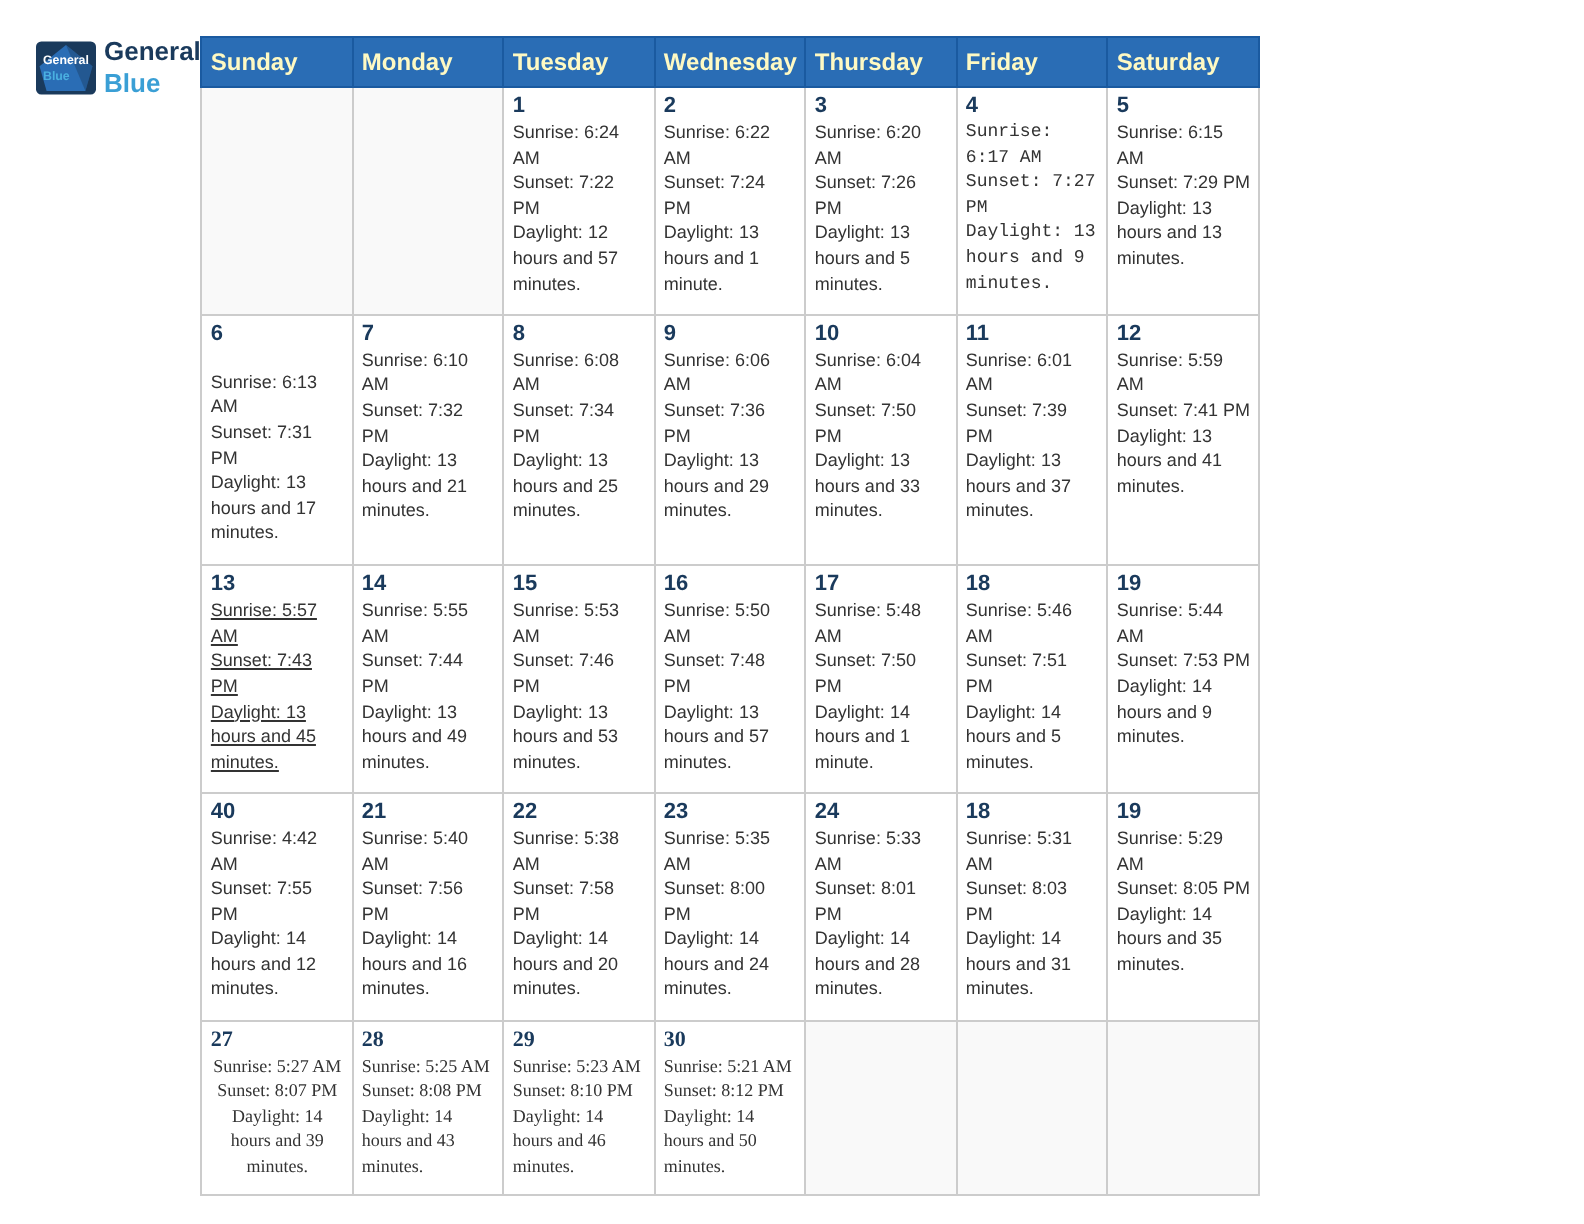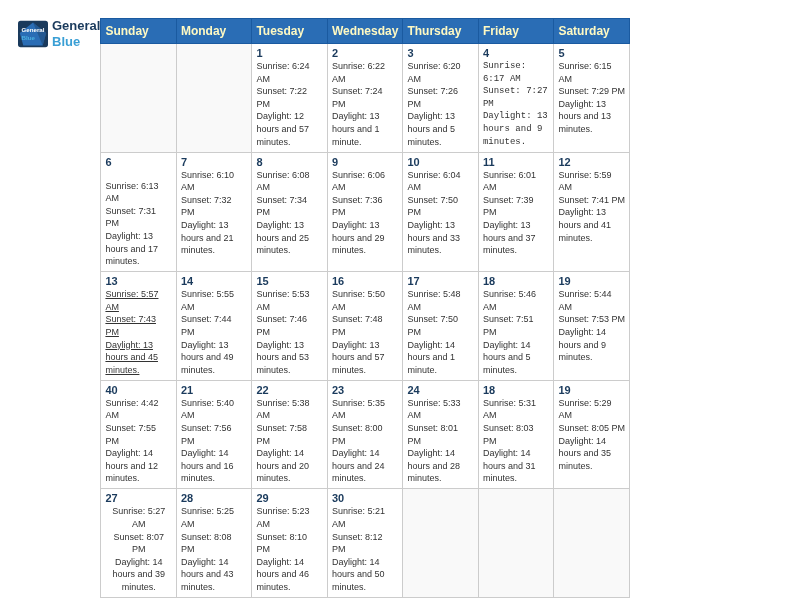--- a/index.html
+++ b/index.html
@@ -86,20 +86,21 @@
       display: block;
       margin-bottom: 1px;
     }
     .cell-info {
       font-size: 9px;
       line-height: 1.4;
       color: #333;
     }
     .last-row td {
       height: 82px;
+      font-family: Liberation Serif, serif;
     }
   </style>
 </head>
 <body>
 
 <div class="page">
   <div class="header">
     <div class="logo">
       <svg class="logo-icon" viewBox="0 0 34 30" xmlns="http://www.w3.org/2000/svg">
         <rect x="0" y="0" width="34" height="30" rx="3" fill="#1a3a5c"></rect>

